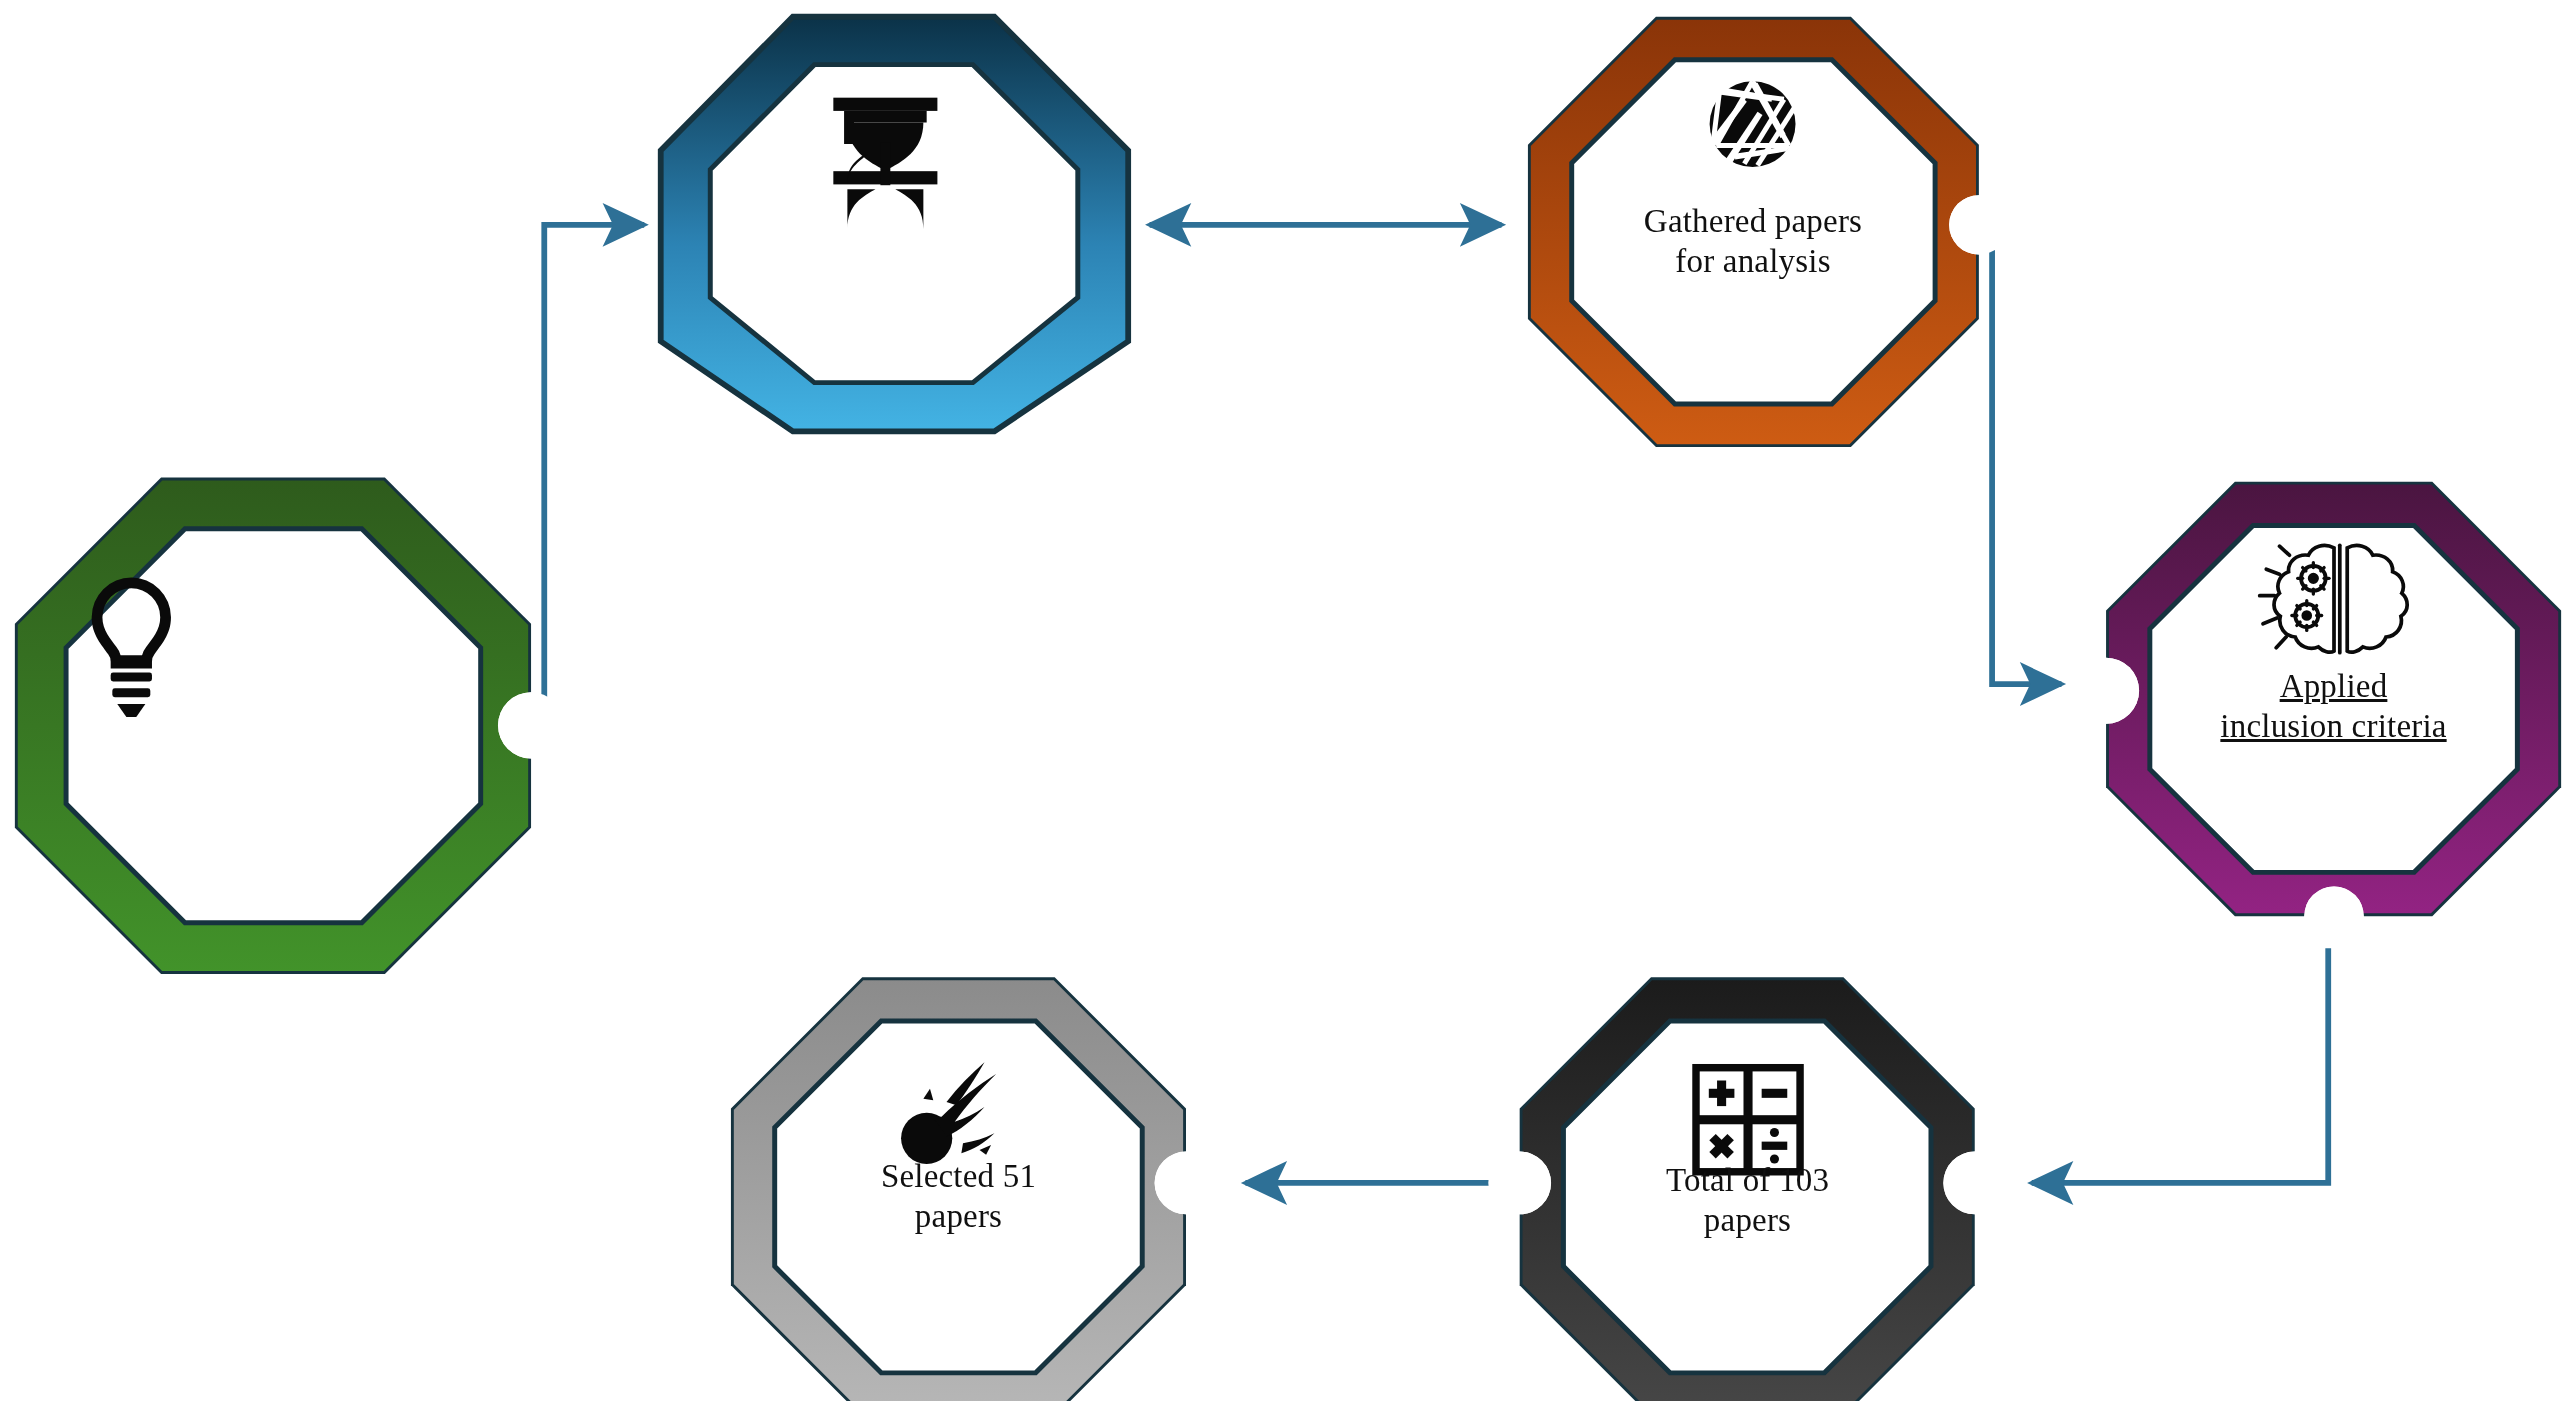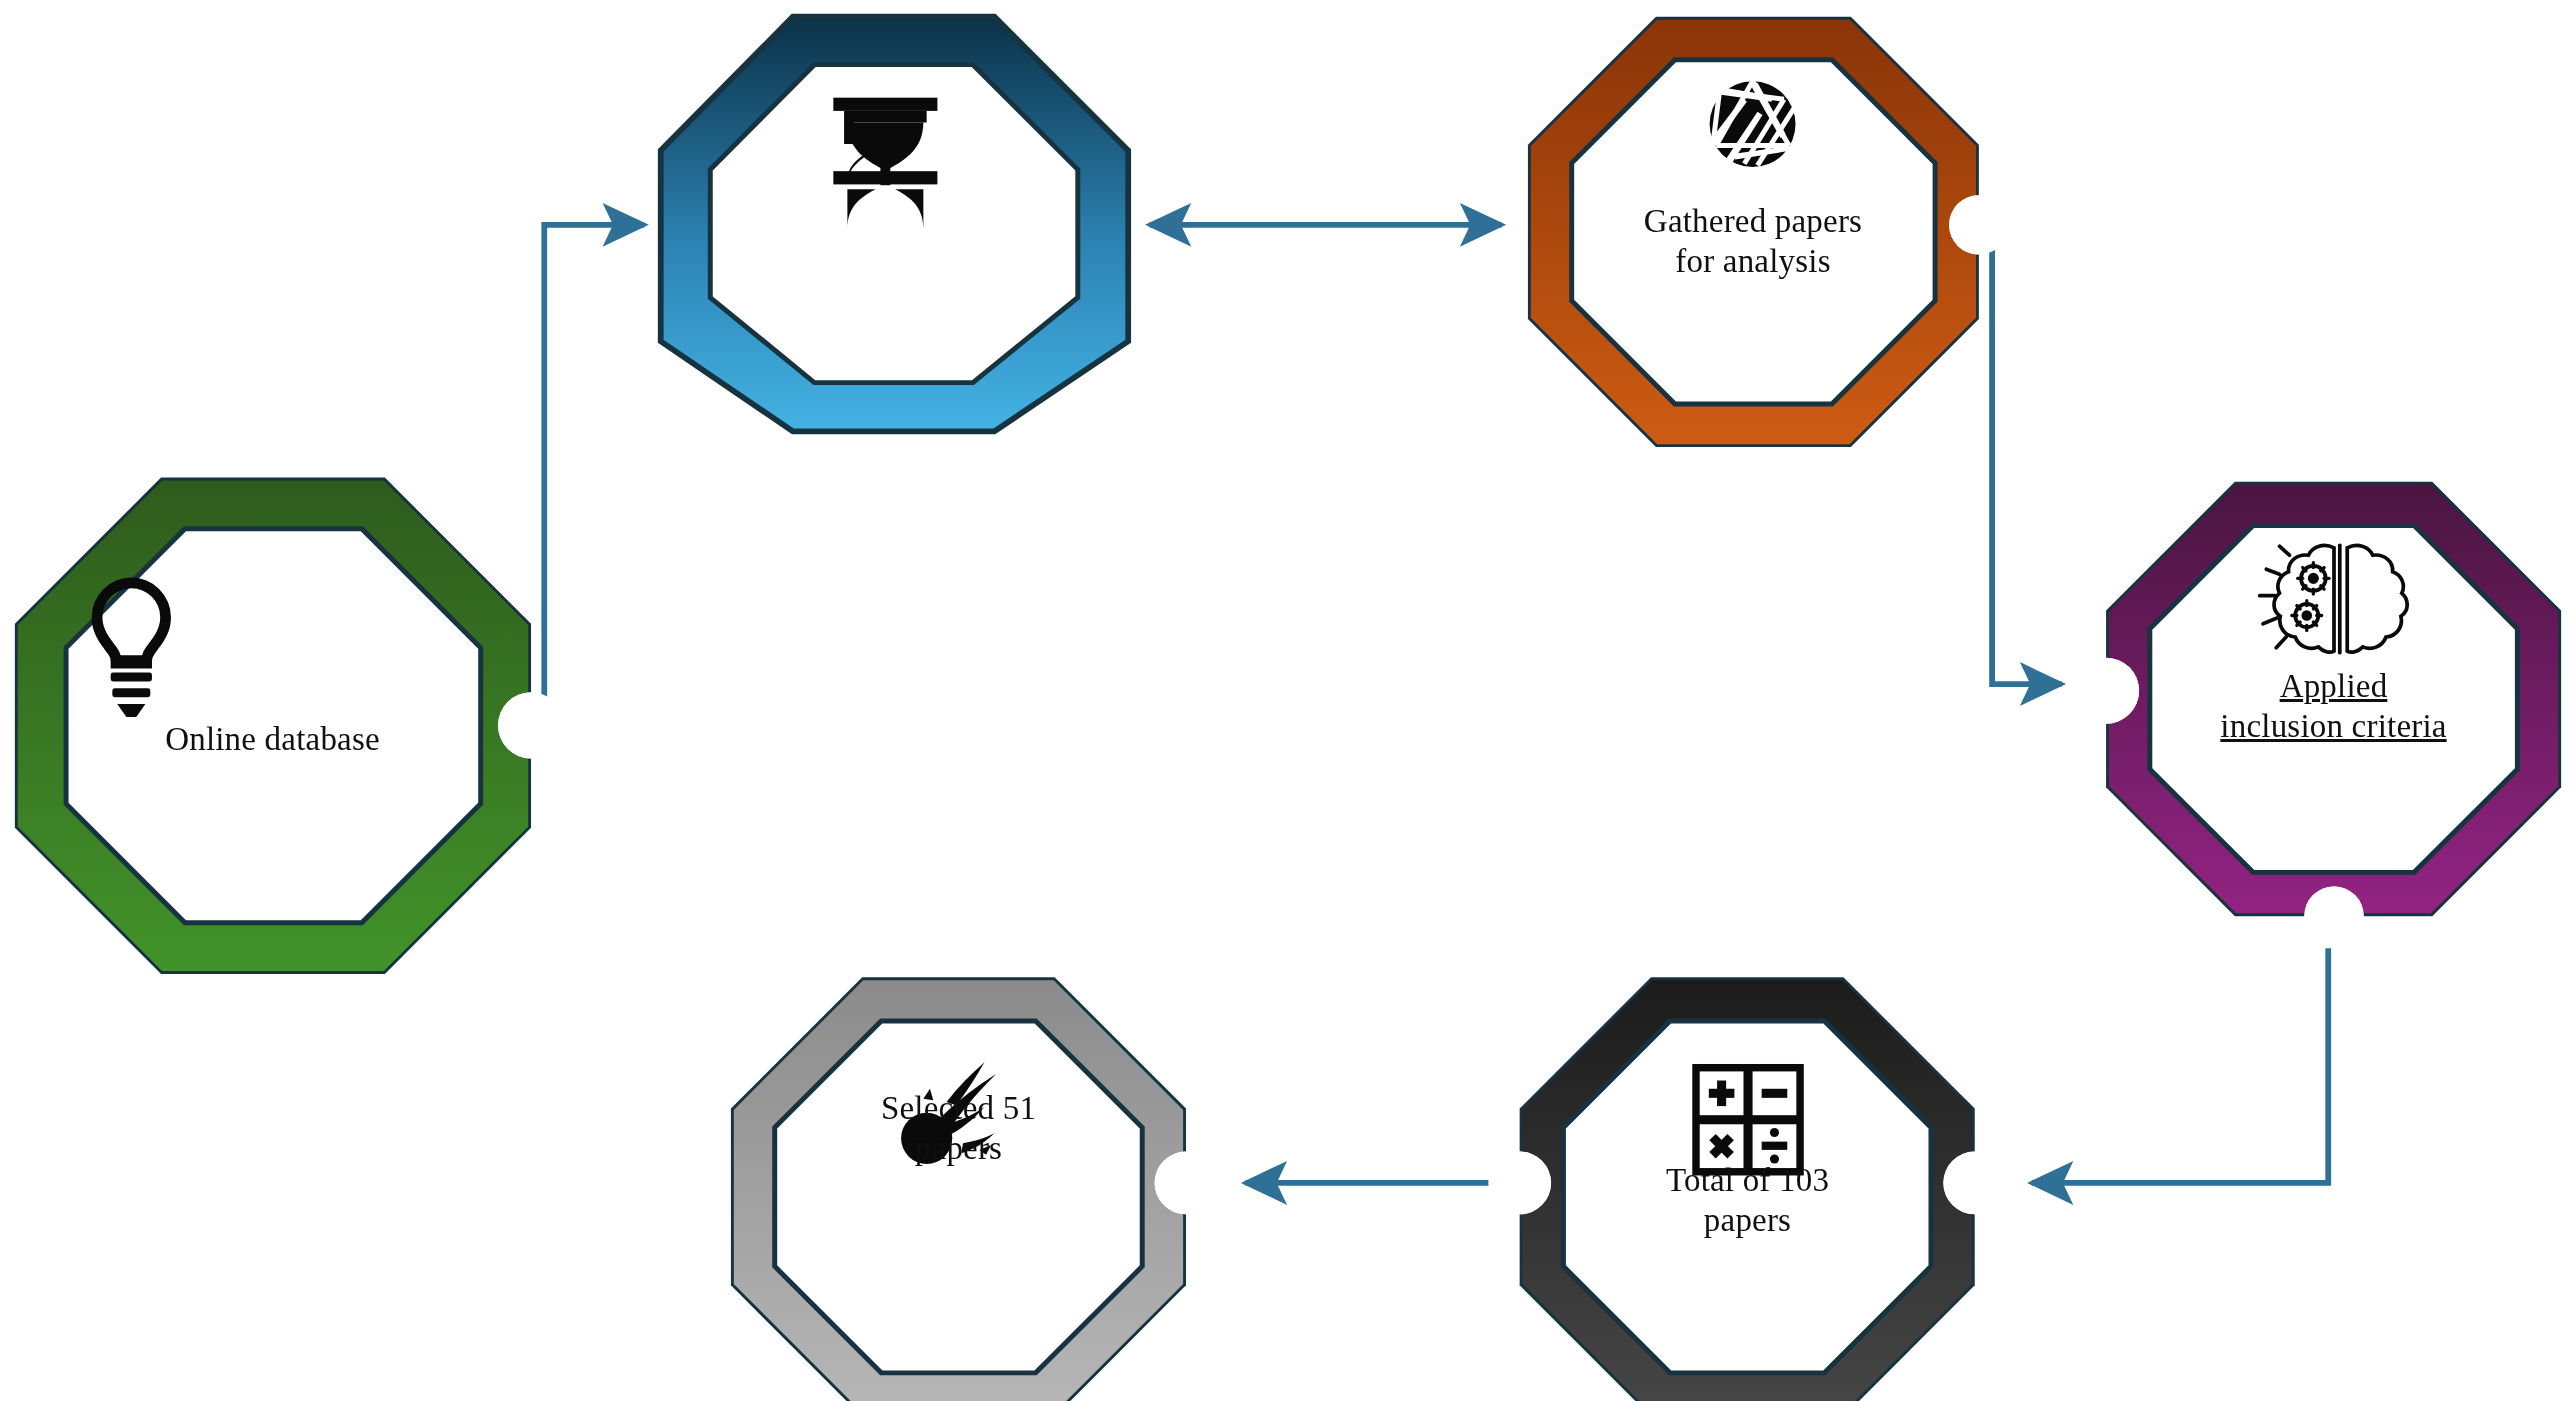--- a/index.html
+++ b/index.html
@@ -281,29 +281,28 @@
         <path d="M1140,1352 c22,-22 44,-38 66,-52 c-18,18 -36,38 -50,58 c12,-4 24,-10 36,-18
                  c-14,16 -30,28 -46,36 c-6,-10 -12,-18 -18,-24 z"></path>
         <path d="M1146,1334 c14,-18 30,-34 46,-48 c-10,18 -22,36 -34,52 z"></path>
         <path d="M1166,1384 c14,-2 26,-6 38,-12 c-12,12 -26,20 -40,24 z"></path>
         <path d="M1118,1330 l8,-12 l4,14 z"></path>
         <path d="M1186,1392 l14,-6 l-6,12 z"></path>
       </g>
     </g>
   </svg>
 
-  <div class="node-label" style="left:15px; top:719px; width:515px;">Online database</div>
 
 
   <div class="node-label" style="left:1549px; top:201px; width:408px;text-align:center;">Gathered papers
 for analysis</div>
 
   <div class="node-label" style="left:2129px; top:666px; width:409px;text-decoration:underline;">Applied
 inclusion criteria</div>
 
   <div class="node-label" style="left:1543px; top:1160px; width:409px;">Total of 103
 papers</div>
 
-  <div class="node-label" style="left:754px; top:1088px; width:409px;">Selected 51
+  <div class="node-label" style="left:754px; top:1156px; width:409px;">Selected 51
 papers</div>
 
 </div>
 
 
 </body></html>

